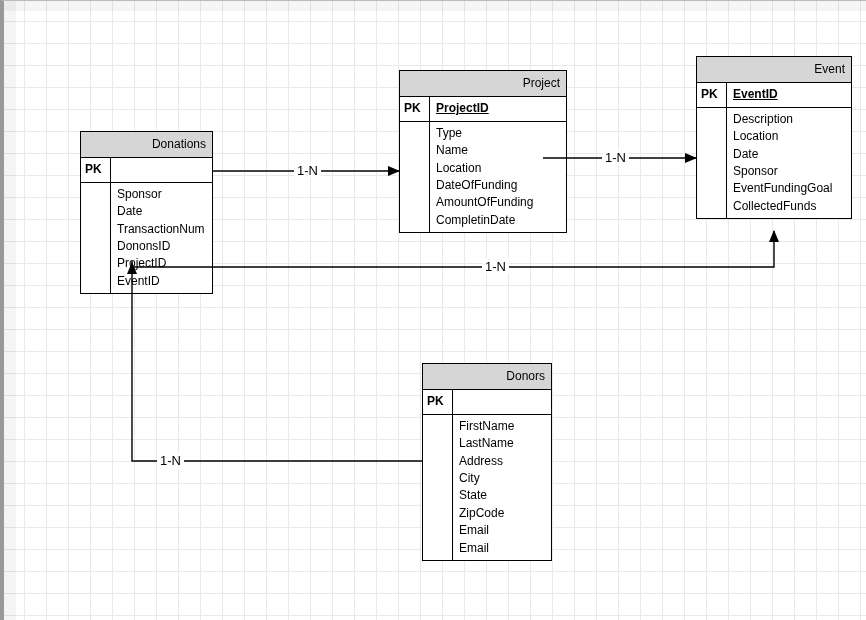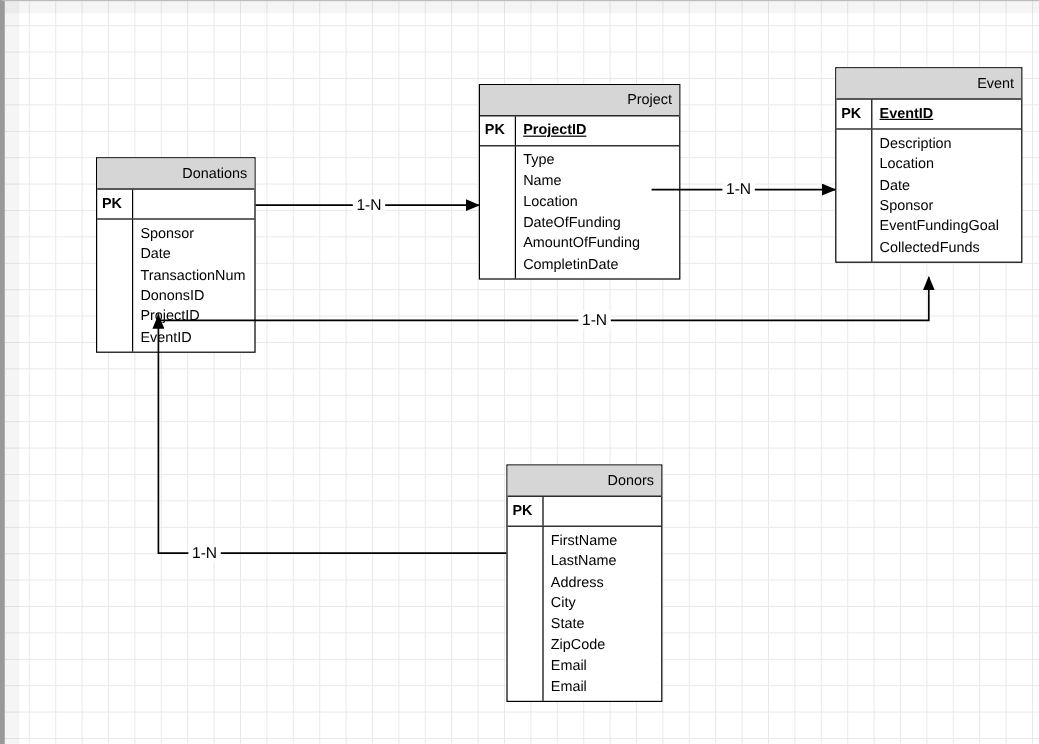--- a/index.html
+++ b/index.html
@@ -130,21 +130,21 @@
         <div>Description</div>
         <div>Location</div>
         <div>Date</div>
         <div>Sponsor</div>
         <div>EventFundingGoal</div>
         <div>CollectedFunds</div>
       </div>
     </div>
   </div>
 
-  <div class="entity" style="left:418px; top:362px; width:119px;margin-top:24px;">
+  <div class="entity" style="left:418px; top:362px; width:119px;">
     <div class="title">Donors</div>
     <div class="row pk-row">
       <div class="pk-col">PK</div>
     </div>
     <div class="row attrs">
       <div class="pk-col"></div>
       <div class="attr-col">
         <div>FirstName</div>
         <div>LastName</div>
         <div>Address</div>

